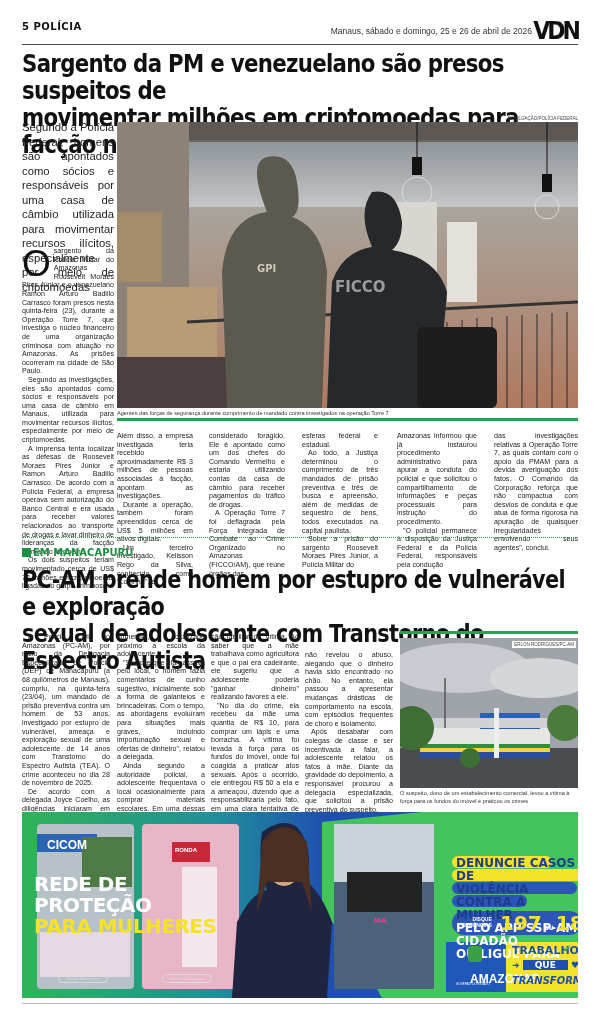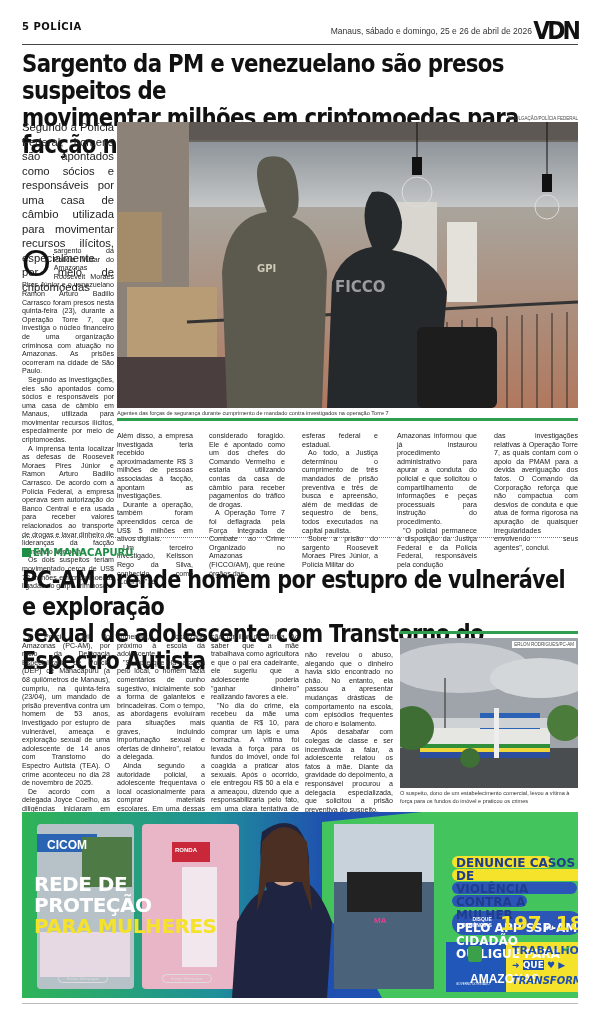--- a/index.html
+++ b/index.html
@@ -245,18 +245,18 @@
   </div>
   <div class="abs" style="left:478px; top:99px; font-family:'DejaVu Sans',sans-serif; font-weight:900; font-size:20px; color:#f5e22a;">
     <span>197</span><span style="font-size:6px; color:#fff; margin:0 2px;">OU</span><span>181</span>
   </div>
 
   <div class="abs" style="left:446px; top:134px; width:14px; height:16px; background:#3aa04a; border-radius:3px;"></div>
   <div class="abs" style="left:448px; top:160px; font-size:12px; font-weight:bold; color:#fff;">AMAZONAS</div>
   <div class="abs" style="left:434px; top:170px; font-size:3px; color:#fff;">GOVERNO DO ESTADO</div>
   <div class="abs" style="left:490px; top:131px; font-family:'DejaVu Sans',sans-serif; font-weight:900; line-height:15px; color:#1f4fb0;">
     <div style="font-size:11px;">TRABALHO</div>
-    <div style="font-size:9px;"><span>➜</span> <span style="background:#1f4fb0; color:#fff; padding:0 0;">QUE</span> <span>♥</span> <span>▶</span></div>
+    <div style="font-size:9px;"><span>➜</span> <span style="background:#1f4fb0; color:#fff; padding:0 12px;">QUE</span> <span>♥</span> <span>▶</span></div>
     <div style="font-size:10px; font-style:italic;">TRANSFORMA</div>
   </div>
   <div class="abs" style="left:541px; top:131px; font-size:10px; color:#2fb457;">✔</div>
 </div>
 <div class="abs ad-bottom-rule"></div>
 
 </body></html>

